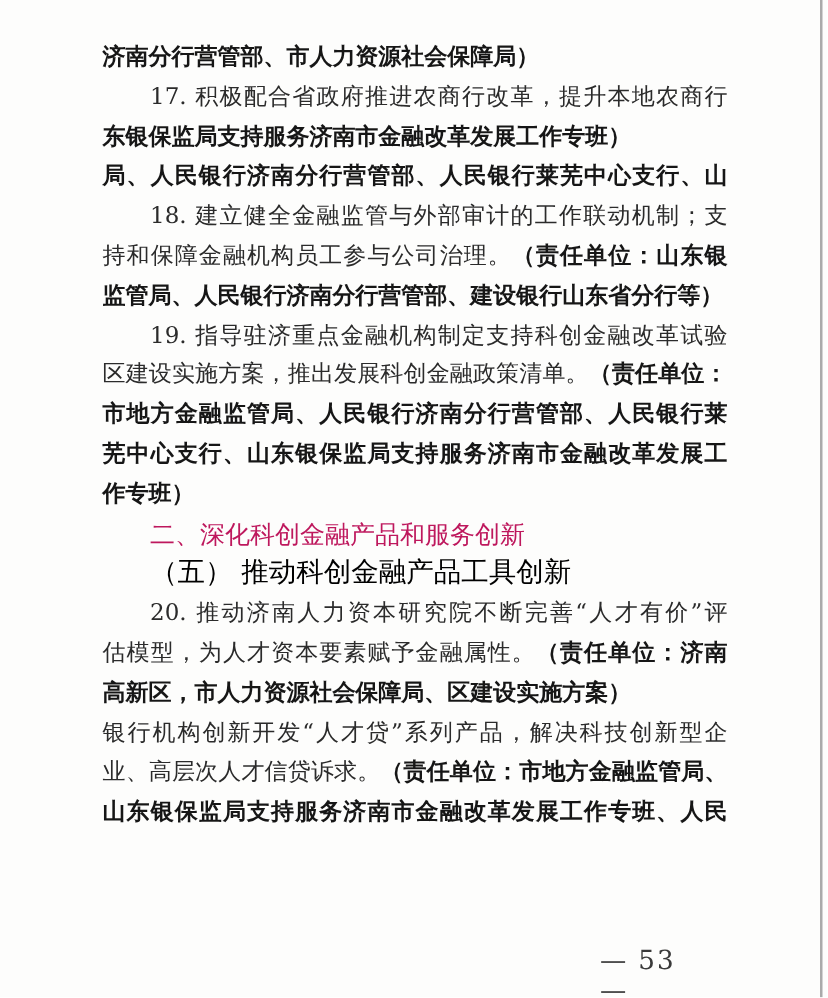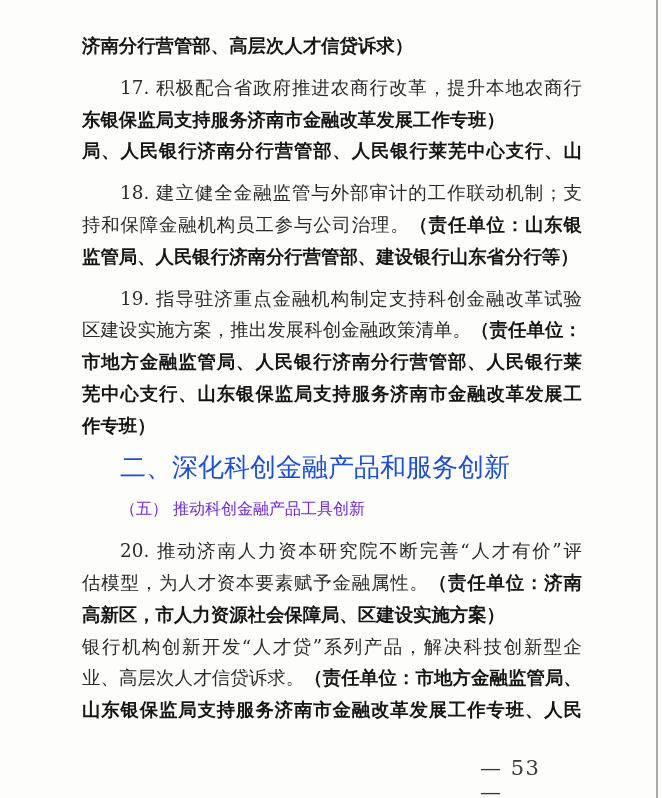--- a/index.html
+++ b/index.html
@@ -31,34 +31,34 @@
   }
   .line {
     display: block;
     height: 31.8px;
     line-height: 31.8px;
     font-size: 18.4px;
     color: var(--txt, #2b2b2b);
     text-align: left;
     letter-spacing: 0;
   }
-  .line.ind { padding-left: 38px; margin-top: 10px; }
+  .line.ind { padding-left: 38px; }
   .line.jl {
     text-align: justify;
     text-align-last: justify;
   }
   .line.heading {
     font-family: "DejaVu Sans", "Liberation Sans", sans-serif;
     font-weight: 700;
-    font-size: 26px;
-    color: #1d4ed8;
+    font-size: 20px;
+    color: #be185d;
   }
   .line.subheading {
-    font-size: 16px;
-    color: #6d28d9;
+    font-size: 22px;
+    color: #000000;
   }
   .seg { font-weight: 400; }
   .seg-b {
     font-weight: 700;
     color: var(--txtb, #161616);
   }
   .page-number {
     position: absolute;
     left: 480px;
     top: 756px;
@@ -69,21 +69,21 @@
     color: var(--pn, #3a3a3a);
     font-family: "DejaVu Serif", "Liberation Serif", serif;
   }
 </style>
 </head>
 <body>
 
 <div class="page" style="--bg: #fdfdfc; --txt: #2b2b2b; --txtb: #161616; --pn: #3a3a3a; --edge: #aaaaaa;">
   <div class="scan-edge"></div>
   <div class="content" id="content">
-      <div class="line body"><span class="seg seg-b">济南分行营管部、高层次人才信贷诉求）</span></div>
+      <div class="line body"><span class="seg seg-b">济南分行营管部、市人力资源社会保障局）</span></div>
       <div class="line body ind jl"><span class="seg">17. 积极配合省政府推进农商行改革，提升本地农商行</span></div>
       <div class="line body"><span class="seg seg-b">东银保监局支持服务济南市金融改革发展工作专班）</span></div>
       <div class="line body jl"><span class="seg seg-b">局、人民银行济南分行营管部、人民银行莱芜中心支行、山</span></div>
       <div class="line body ind jl"><span class="seg">18. 建立健全金融监管与外部审计的工作联动机制；支</span></div>
       <div class="line body jl"><span class="seg">持和保障金融机构员工参与公司治理。</span><span class="seg seg-b">（责任单位：山东银</span></div>
       <div class="line body"><span class="seg seg-b">监管局、人民银行济南分行营管部、建设银行山东省分行等）</span></div>
       <div class="line body ind jl"><span class="seg">19. 指导驻济重点金融机构制定支持科创金融改革试验</span></div>
       <div class="line body jl"><span class="seg">区建设实施方案，推出发展科创金融政策清单。</span><span class="seg seg-b">（责任单位：</span></div>
       <div class="line body jl"><span class="seg seg-b">市地方金融监管局、人民银行济南分行营管部、人民银行莱</span></div>
       <div class="line body jl"><span class="seg seg-b">芜中心支行、山东银保监局支持服务济南市金融改革发展工</span></div>

